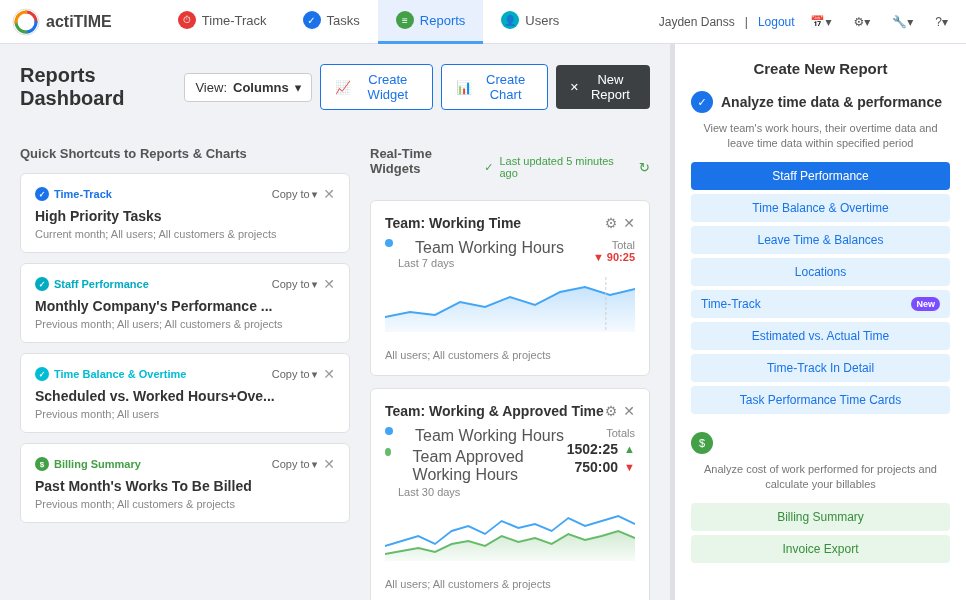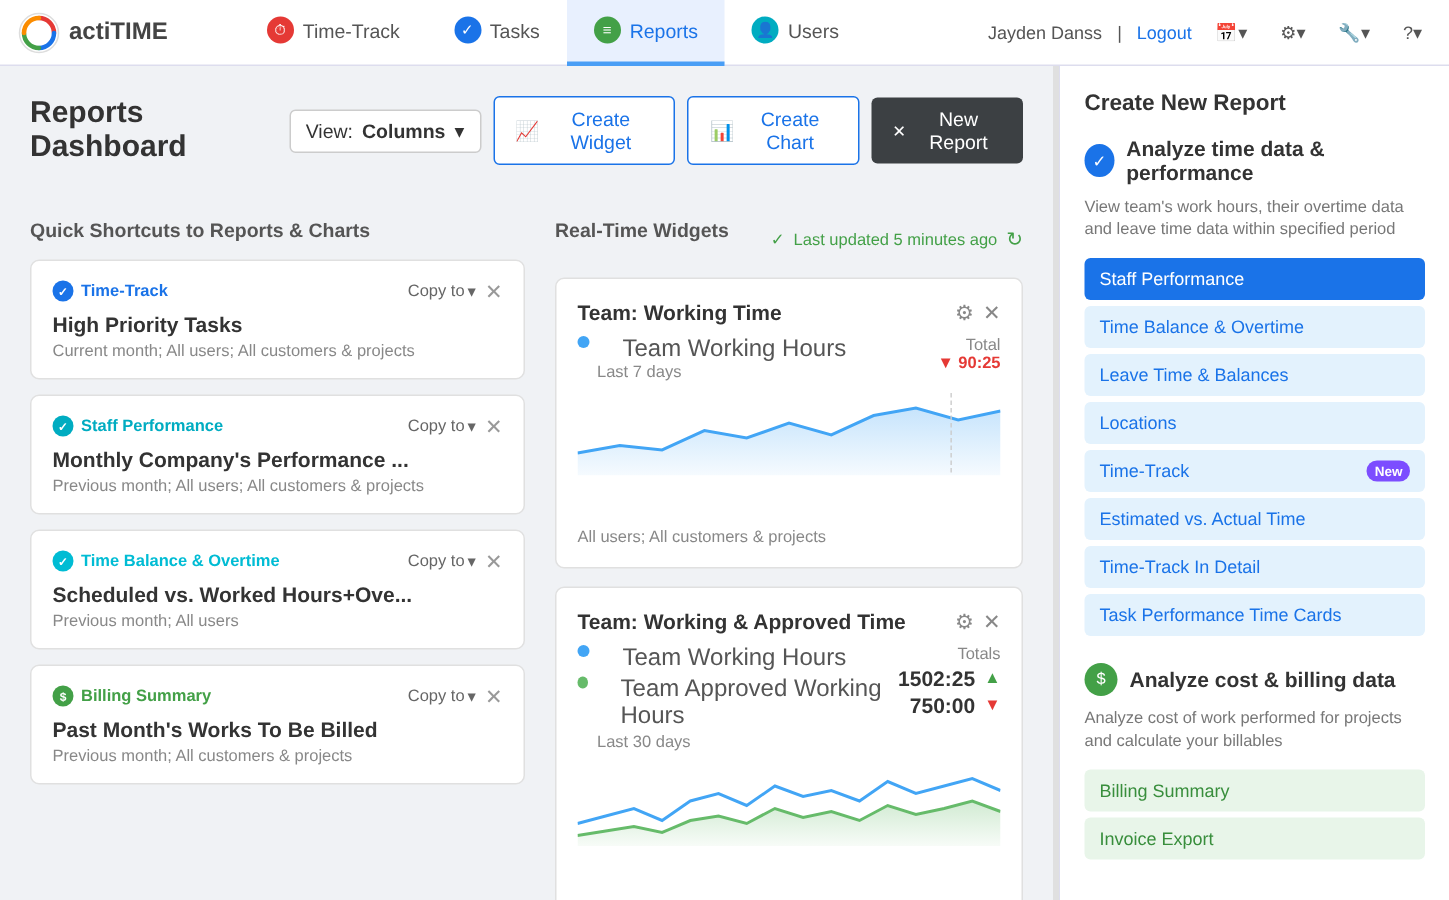--- a/index.html
+++ b/index.html
@@ -63,28 +63,28 @@
     .widget-stats { display: flex; justify-content: space-between; align-items: flex-start; }
     .stat-label { font-size: 16px; color: #555; display: flex; align-items: flex-start; gap: 22px; }
     .stat-dot { width: 8px; height: 8px; border-radius: 50%; }
     .stat-dot-blue { background: #42a5f5; }
     .stat-dot-green { background: #66bb6a; }
     .stat-value-block { text-align: right; }
     .stat-value { font-size: 28px; font-weight: 700; color: #333; }
     .stat-change-down { color: #e53935; font-size: 11px; font-weight: bold; }
     .stat-change-up { color: #43a047; font-size: 11px; }
     .total-label { font-size: 11px; color: #888; text-align: right; }
-    .widget-footer { font-size: 11px; color: #888; margin-top: 24px; }
+    .widget-footer { font-size: 11px; color: #888; margin-top: 6px; }
     
     .mini-chart { height: 55px; margin: 8px 0; }
     .multi-stat { display: flex; flex-direction: column; gap: 2px; text-align: right; }
     .multi-stat-row { display: flex; align-items: center; justify-content: flex-end; gap: 6px; font-size: 12px; }
 
     
-    .right-panel { width: 260px; background: #fff; border-left: 1px solid #dde; overflow-y: auto; padding: 16px; }
+    .right-panel { width: 292px; background: #fff; border-left: 1px solid #dde; overflow-y: auto; padding: 16px; text-align: center; }
     .panel-title { font-size: 15px; font-weight: 700; color: #333; margin-bottom: 14px; }
     .panel-section { margin-bottom: 18px; }
     .panel-section-header { display: flex; align-items: center; gap: 8px; margin-bottom: 8px; }
     .panel-section-icon { width: 22px; height: 22px; border-radius: 50%; display: flex; align-items: center; justify-content: center; font-size: 11px; color: #fff; }
     .icon-blue { background: #1a73e8; }
     .icon-green { background: #43a047; }
     .panel-section-title { font-size: 14px; font-weight: 700; color: #333; }
     .panel-desc { font-size: 11px; color: #777; margin-bottom: 10px; line-height: 1.4; }
     .report-link { display: block; padding: 7px 10px; background: #e3f2fd; border-radius: 4px; color: #1a73e8; font-size: 12px; font-weight: 500; margin-bottom: 4px; cursor: pointer; text-decoration: none; }
     .report-link.active { background: #1a73e8; color: #fff; }
@@ -361,20 +361,19 @@
         <span class="new-badge">New</span>
       </a>
       <a class="report-link">Estimated vs. Actual Time</a>
       <a class="report-link">Time-Track In Detail</a>
       <a class="report-link">Task Performance Time Cards</a>
     </div>
 
     <div class="panel-section">
       <div class="panel-section-header">
         <div class="panel-section-icon icon-green">$</div>
-        <div class="panel-section-title">Analyze cost &amp; billing data</div>
       </div>
       <div class="panel-desc">Analyze cost of work performed for projects and calculate your billables</div>
       <a class="report-link report-link-green">Billing Summary</a>
       <a class="report-link report-link-green">Invoice Export</a>
     </div>
   </div>
 </div>
 
 </body></html>

